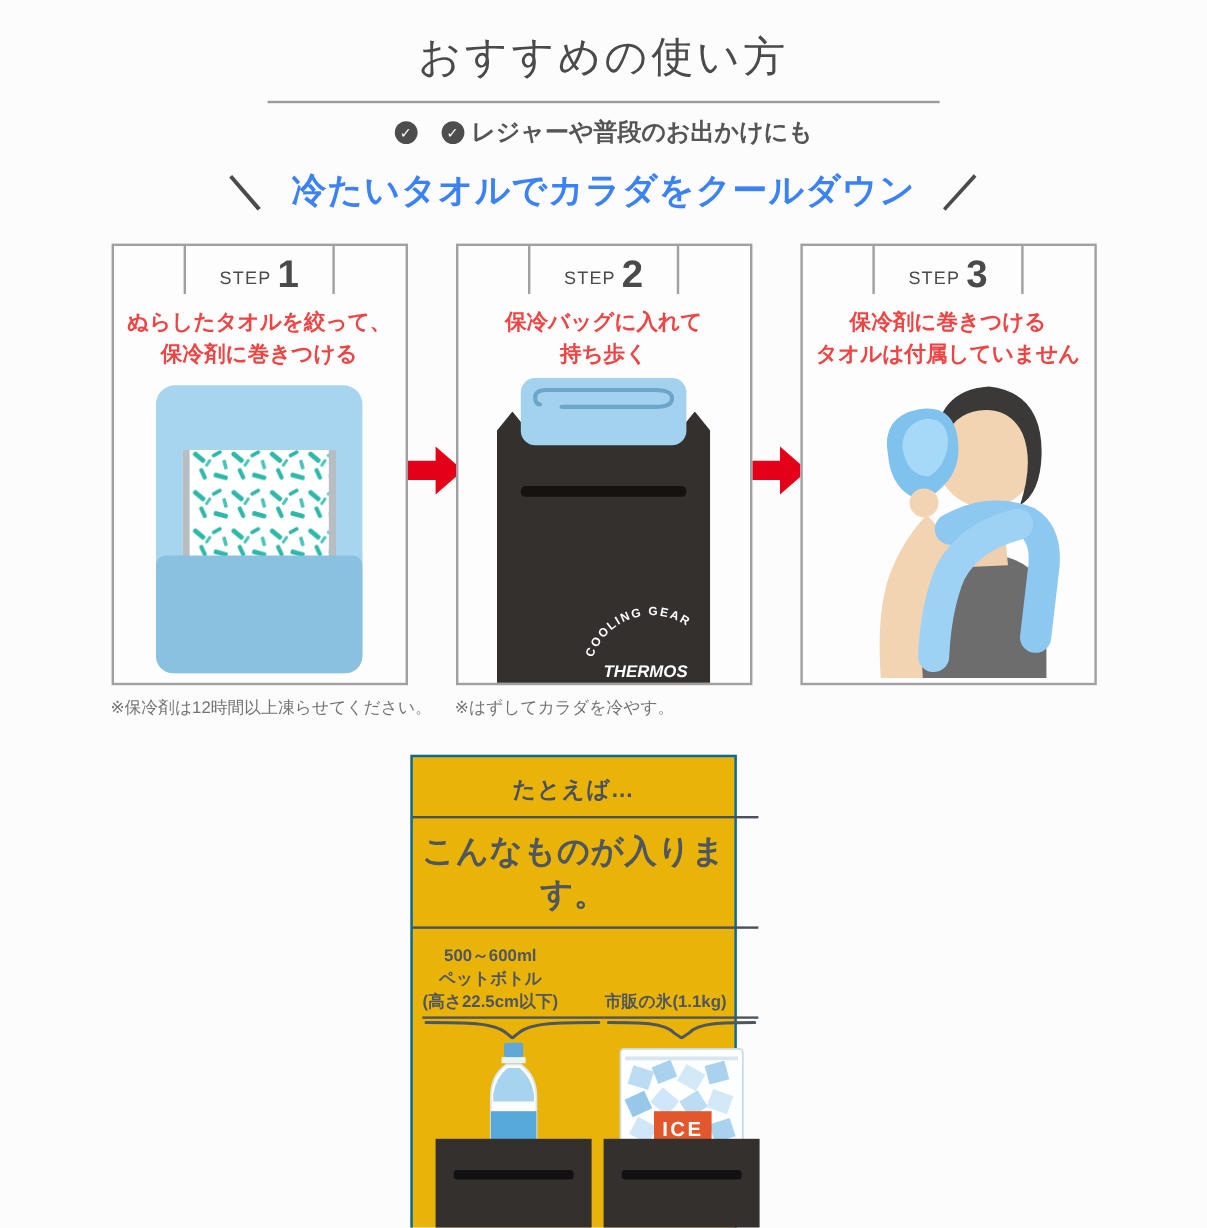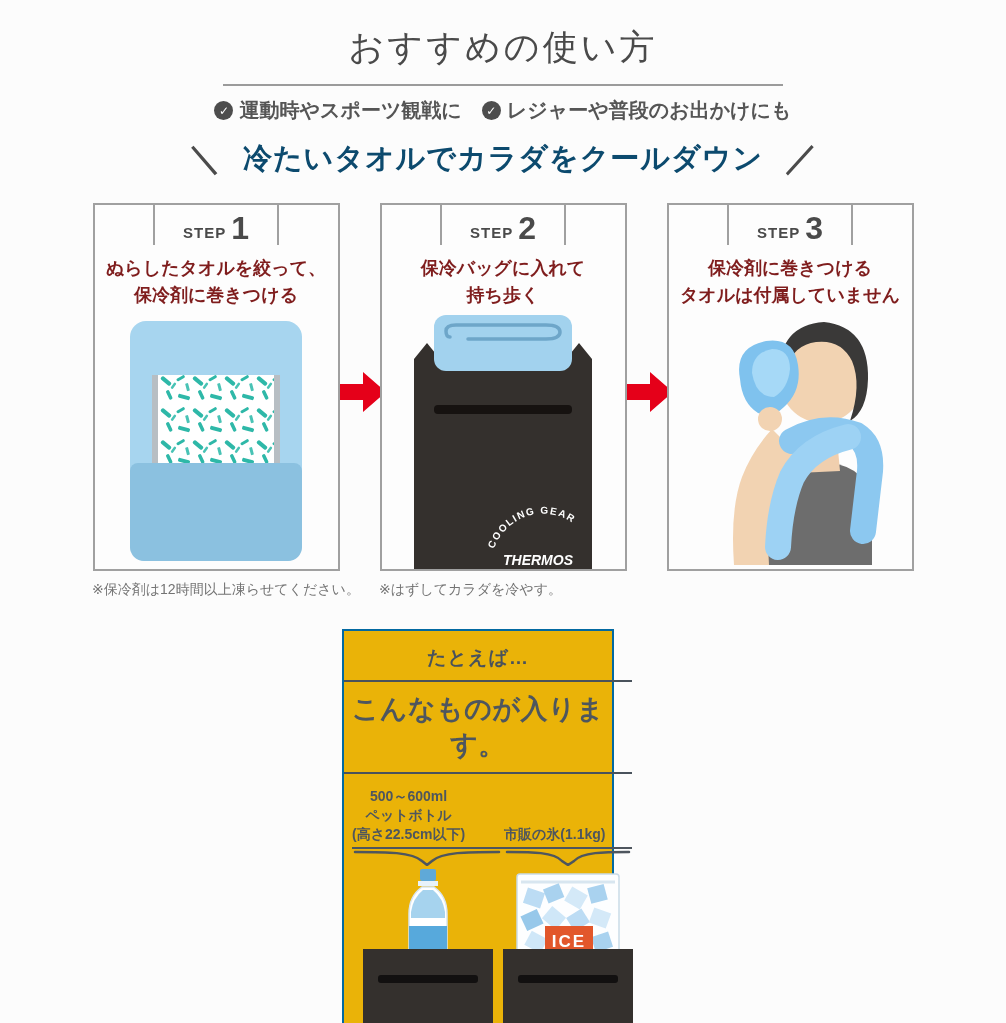--- a/index.html
+++ b/index.html
@@ -19,36 +19,36 @@
   .title-rule{width:560px;height:2px;background:#9b9b9b;margin:13px auto 0;}
   .bullets{display:flex;justify-content:center;gap:20px;margin-top:11px;}
   .bullet{display:flex;align-items:center;gap:6px;font-size:20px;font-weight:bold;color:#555;}
   .check-icon{
     width:19px;height:19px;border-radius:50%;background:#4d4d4d;color:#fff;
     display:flex;align-items:center;justify-content:center;
     font-size:12px;font-weight:bold;flex:0 0 auto;
   }
   .headline{display:flex;justify-content:center;align-items:center;gap:22px;margin-top:12px;}
   .headline .slash{font-size:33px;font-weight:bold;color:#4b4b4b;}
-  .headline .headline-text{font-size:29px;font-weight:bold;color:#0c4a6e;letter-spacing:1px;}
+  .headline .headline-text{font-size:29px;font-weight:bold;color:#3b82f6;letter-spacing:1px;}
 
   
   .steps-row{display:flex;justify-content:center;align-items:flex-start;margin:22px 0 0 0;padding:0 92px;}
   .step-card{
     width:247px;height:368px;border:2px solid #a0a0a0;background:#fdfdfd;
     box-sizing:border-box;position:relative;overflow:hidden;flex:0 0 auto;
   }
   .step-tab{
     width:126px;height:42px;margin:-2px auto 0;
     border-left:2px solid #a0a0a0;border-right:2px solid #a0a0a0;
     display:flex;align-items:flex-end;justify-content:center;gap:5px;padding-bottom:2px;box-sizing:border-box;
   }
-  .step-word{font-size:15px;font-weight:bold;color:#4a4a4a;letter-spacing:1px;line-height:1.4;}
+  .step-word{font-size:15px;font-weight:normal;color:#4a4a4a;letter-spacing:1px;line-height:1.4;}
   .step-num{font-size:32px;font-weight:bold;color:#4a4a4a;line-height:0.9;}
-  .step-caption{margin-top:10px;text-align:center;font-size:18px;font-weight:bold;color:#7f1d1d;line-height:1.5;}
+  .step-caption{margin-top:10px;text-align:center;font-size:18px;font-weight:bold;color:#ef4444;line-height:1.5;}
   .arrow-cell{width:40px;flex:0 0 auto;display:flex;justify-content:center;margin-top:168px;overflow:visible;}
   .arrow-cell svg{flex:0 0 auto;}
 
   
   .towel-illo{position:relative;width:172px;height:240px;margin:12px auto 0;background:#a7d5ef;border-radius:16px;}
   .icepack{
     position:absolute;top:54px;left:22px;right:22px;height:96px;background:#ffffff;
     border-left:6px solid #b7bec3;border-right:6px solid #b7bec3;box-sizing:border-box;
   }
   .icepack svg{display:block;width:100%;height:100%;}
@@ -106,21 +106,20 @@
 </head>
 <body>
 
 <div>
   <div class="page-title">おすすめの使い方</div>
   <div class="title-rule"></div>
 
   <div class="bullets">
     <div class="bullet">
       <span class="check-icon">✓</span>
-      <span>運動時やスポーツ観戦に</span>
     </div>
     <div class="bullet">
       <span class="check-icon">✓</span>
       <span>レジャーや普段のお出かけにも</span>
     </div>
   </div>
 
   <div class="headline">
     <span class="slash">＼</span>
     <span class="headline-text">冷たいタオルでカラダをクールダウン</span>

